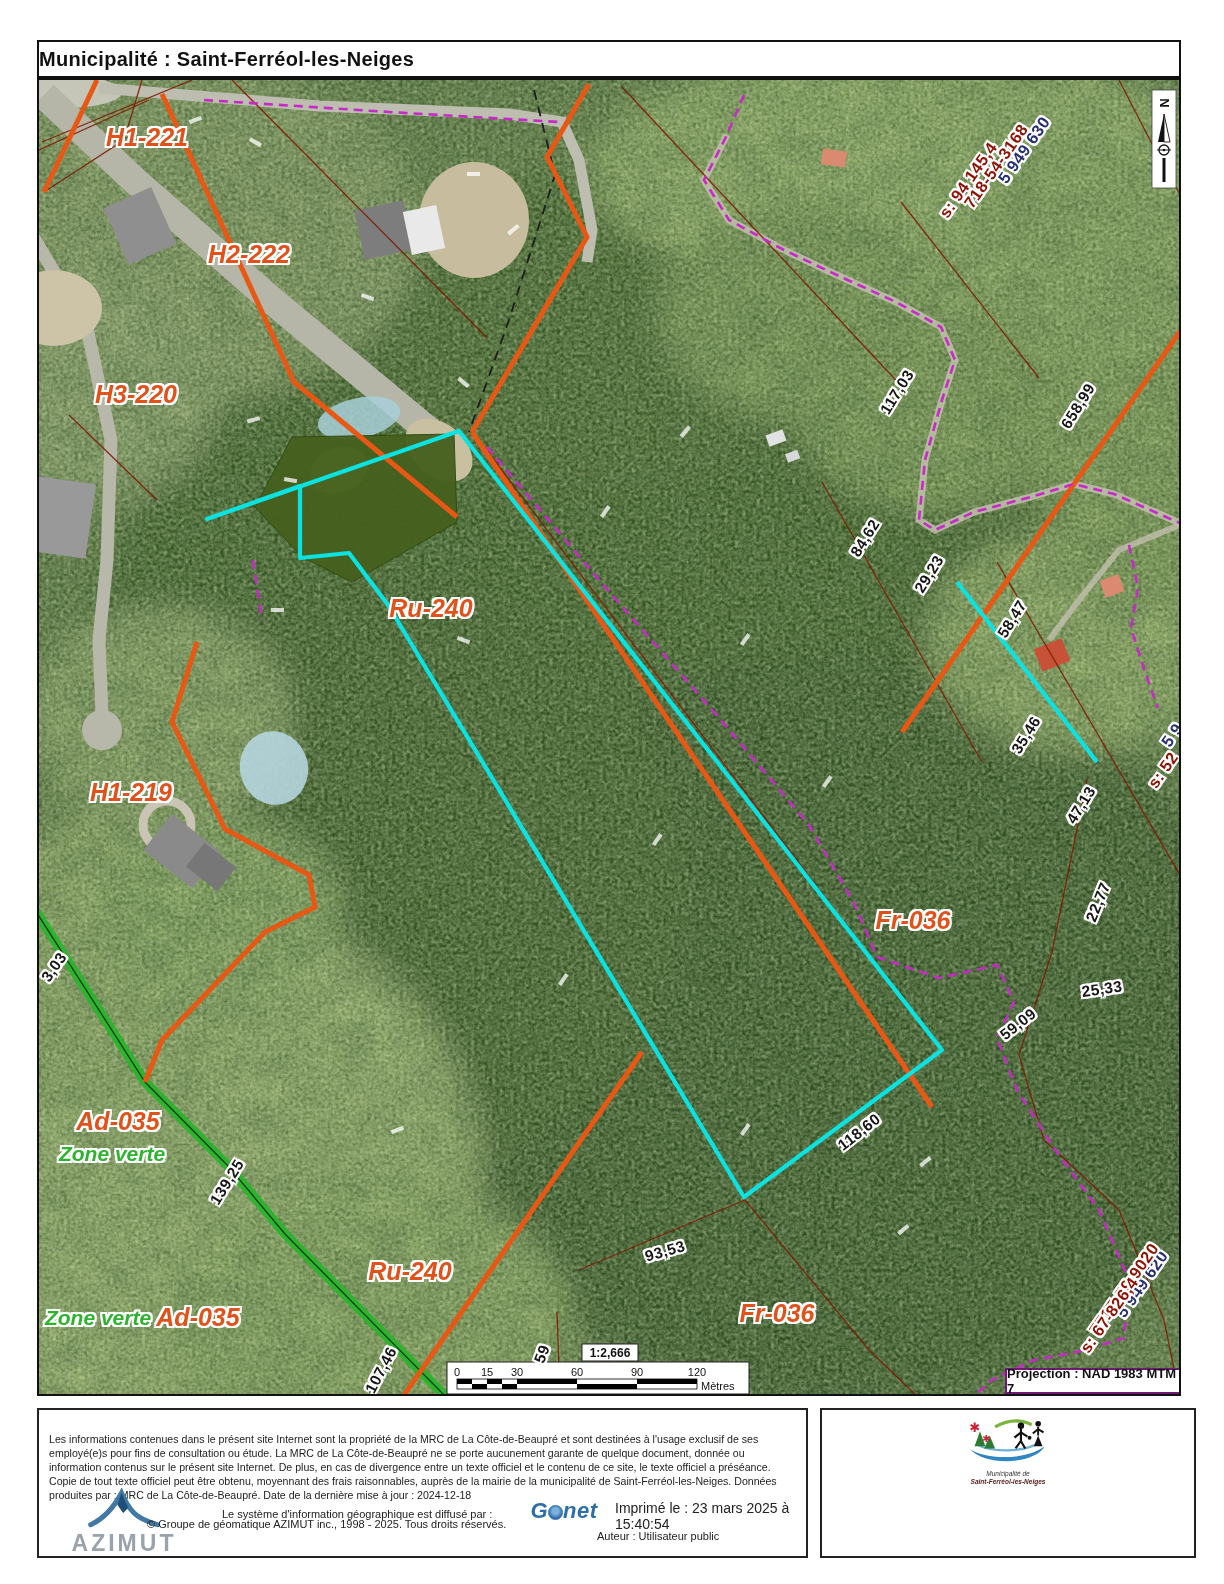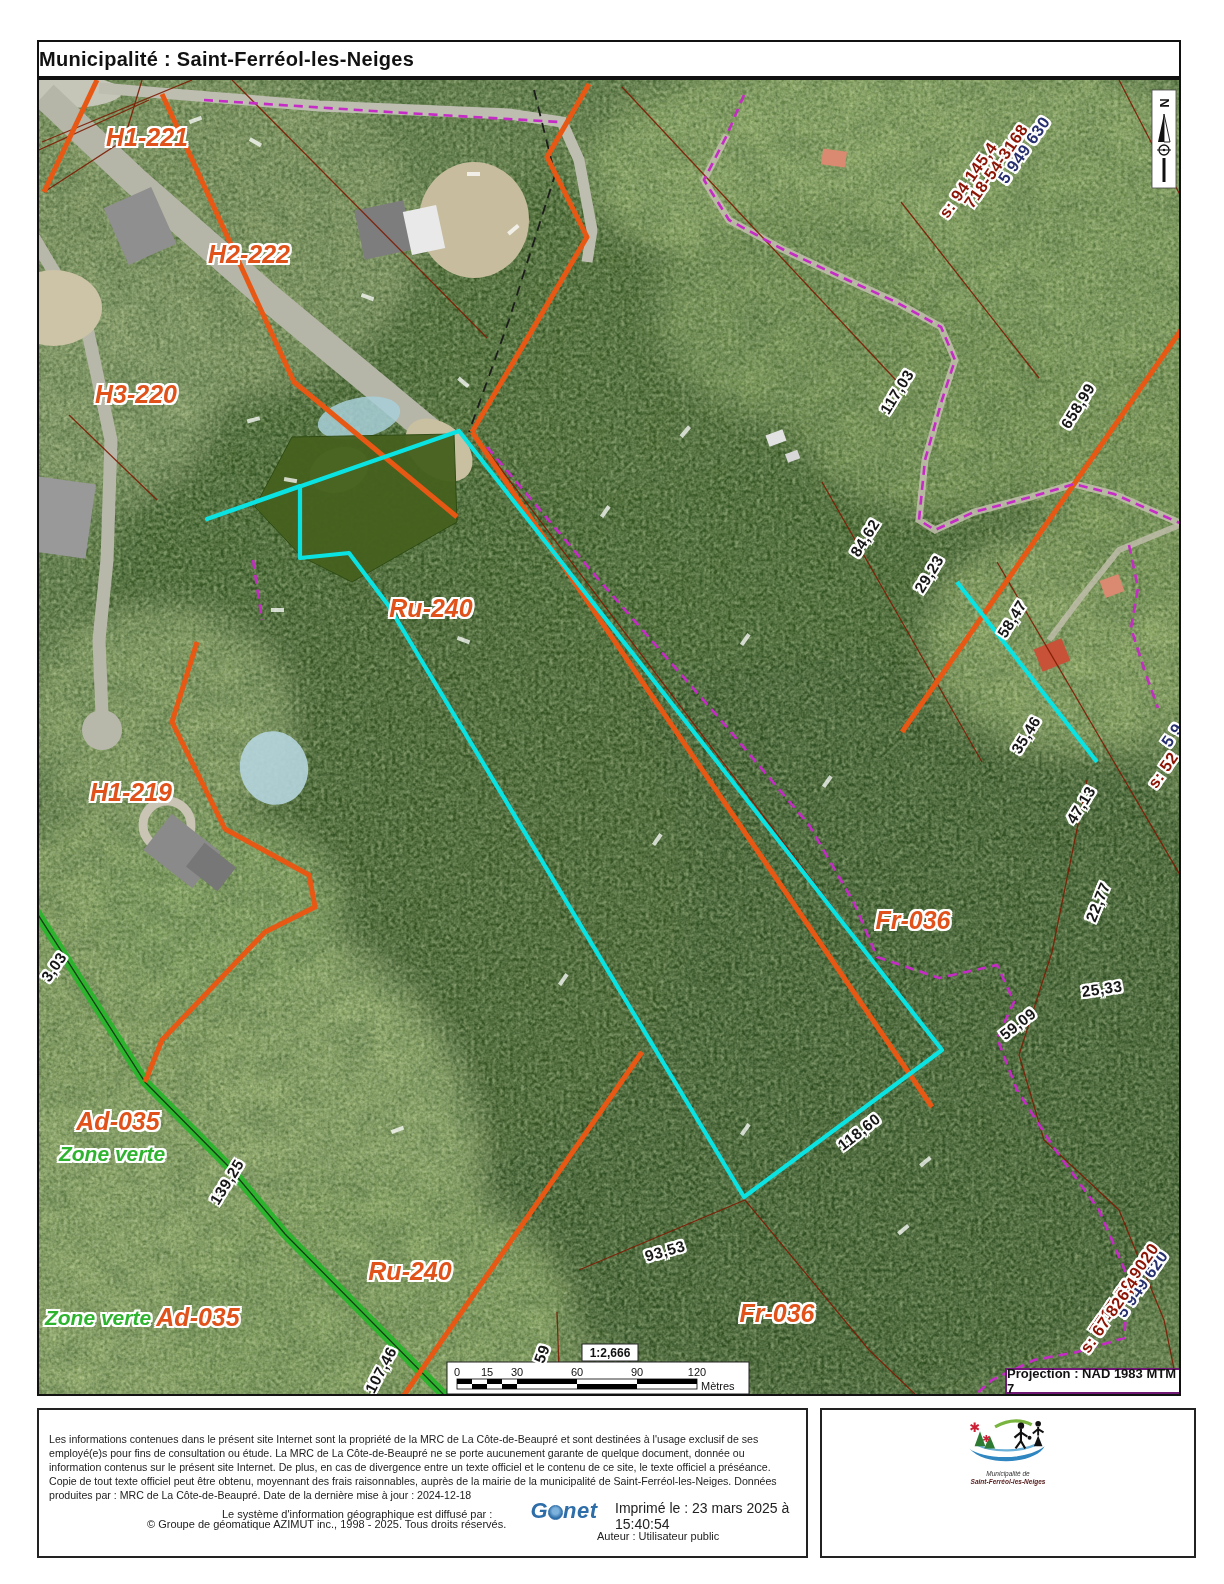--- a/index.html
+++ b/index.html
@@ -260,20 +260,27 @@
     <div class="lbl lotblue halo" style="left:1133px;top:655px;transform:translate(-50%,-50%) rotate(-55deg);">5 9</div>
     <div class="lbl lotred halo" style="left:1124px;top:690px;transform:translate(-50%,-50%) rotate(-55deg);">s: 52</div>
 
     <div class="projbox">
       <span>Projection : NAD 1983 MTM 7</span>
     </div>
   </div>
 
   <div class="footer-left">
     <p class="legal">Les informations contenues dans le présent site Internet sont la propriété de la MRC de La Côte-de-Beaupré et sont destinées à l'usage exclusif de ses employé(e)s pour fins de consultation ou étude. La MRC de La Côte-de-Beaupré ne se porte aucunement garante de quelque document, donnée ou information contenus sur le présent site Internet. De plus, en cas de divergence entre un texte officiel et le contenu de ce site, le texte officiel a préséance. Copie de tout texte officiel peut être obtenu, moyennant des frais raisonnables, auprès de la mairie de la municipalité de Saint-Ferréol-les-Neiges. Données produites par : MRC de La Côte-de-Beaupré. Date de la dernière mise à jour : 2024-12-18</p>
+    <div class="azimut">
+      <svg width="96" height="40" viewBox="0 0 96 48">
+        <path d="M 8,44 Q 30,34 45,6 Q 52,22 60,30 Q 68,38 88,44" fill="none" stroke="#4178a4" stroke-width="6" stroke-linecap="round"></path>
+        <polygon points="45,6 53,24 47,30 40,20" fill="#1f4e79"></polygon>
+      </svg>
+      <div class="azimut-name">AZIMUT</div>
+    </div>
     <div class="diffuse">
       <span>Le système d'information géographique est diffusé par :</span>
       <span class="gonet"><span>G</span><span class="globe"></span><span>net</span></span>
     </div>
     <div class="printed">Imprimé le : 23 mars 2025 à 15:40:54</div>
     <div class="copyright">© Groupe de géomatique AZIMUT inc., 1998 - 2025. Tous droits réservés.</div>
     <div class="author">Auteur : Utilisateur public</div>
   </div>
 
   <div class="footer-right">

